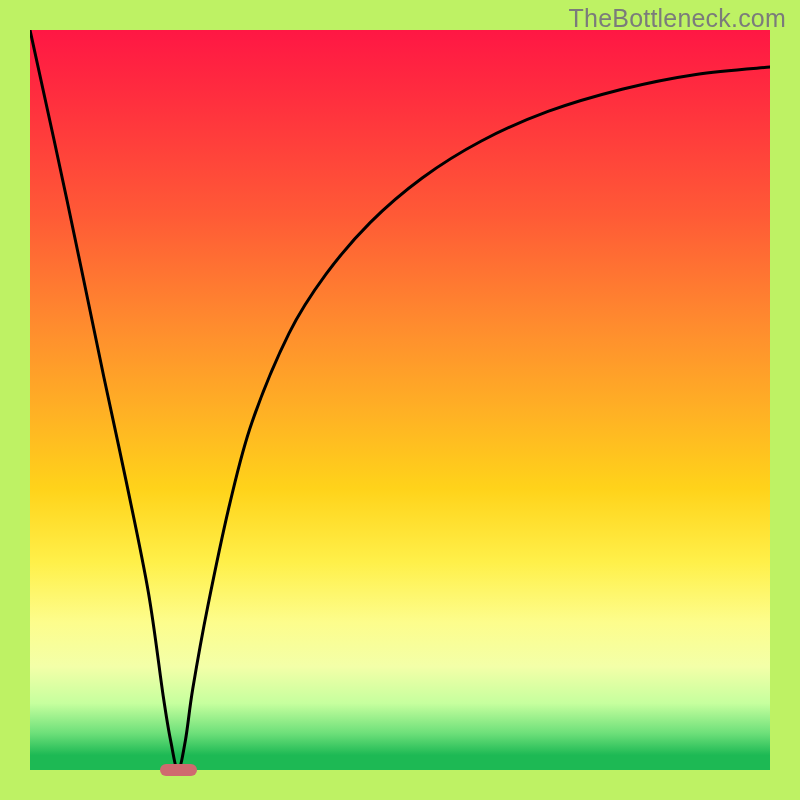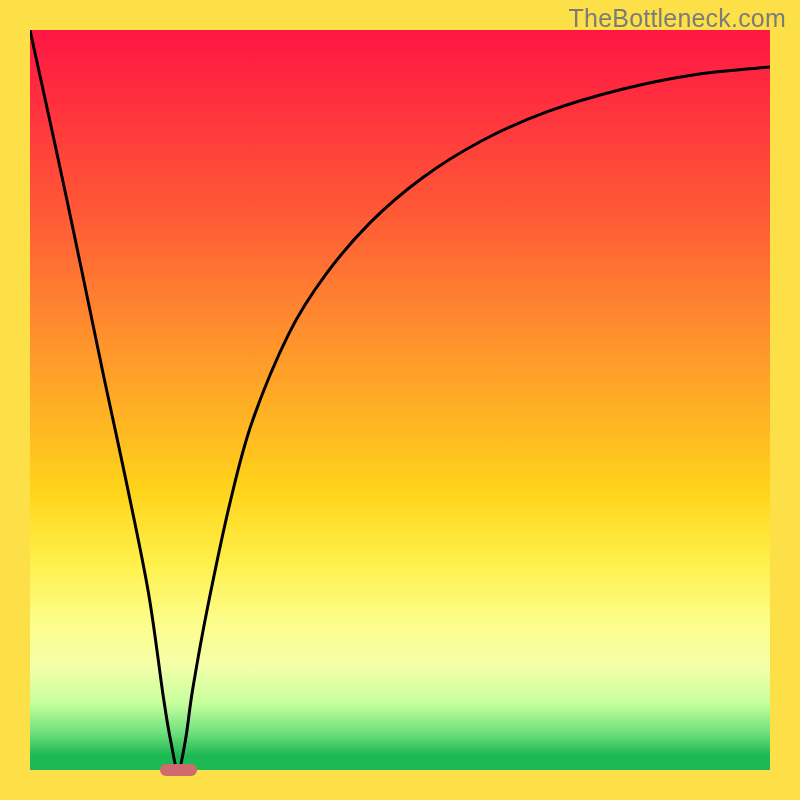--- a/index.html
+++ b/index.html
@@ -8,21 +8,21 @@
     width: 800px;
     height: 800px;
     overflow: hidden;
     background: #000;
     font-family: Arial, Helvetica, sans-serif;
   }
   .frame {
     position: relative;
     width: 800px;
     height: 800px;
-    background: #fde047;
+    background: #bef264;
   }
   .plot-area {
     position: absolute;
     left: 30px;
     top: 30px;
     width: 740px;
     height: 740px;
     
     background: linear-gradient(
       to bottom,

